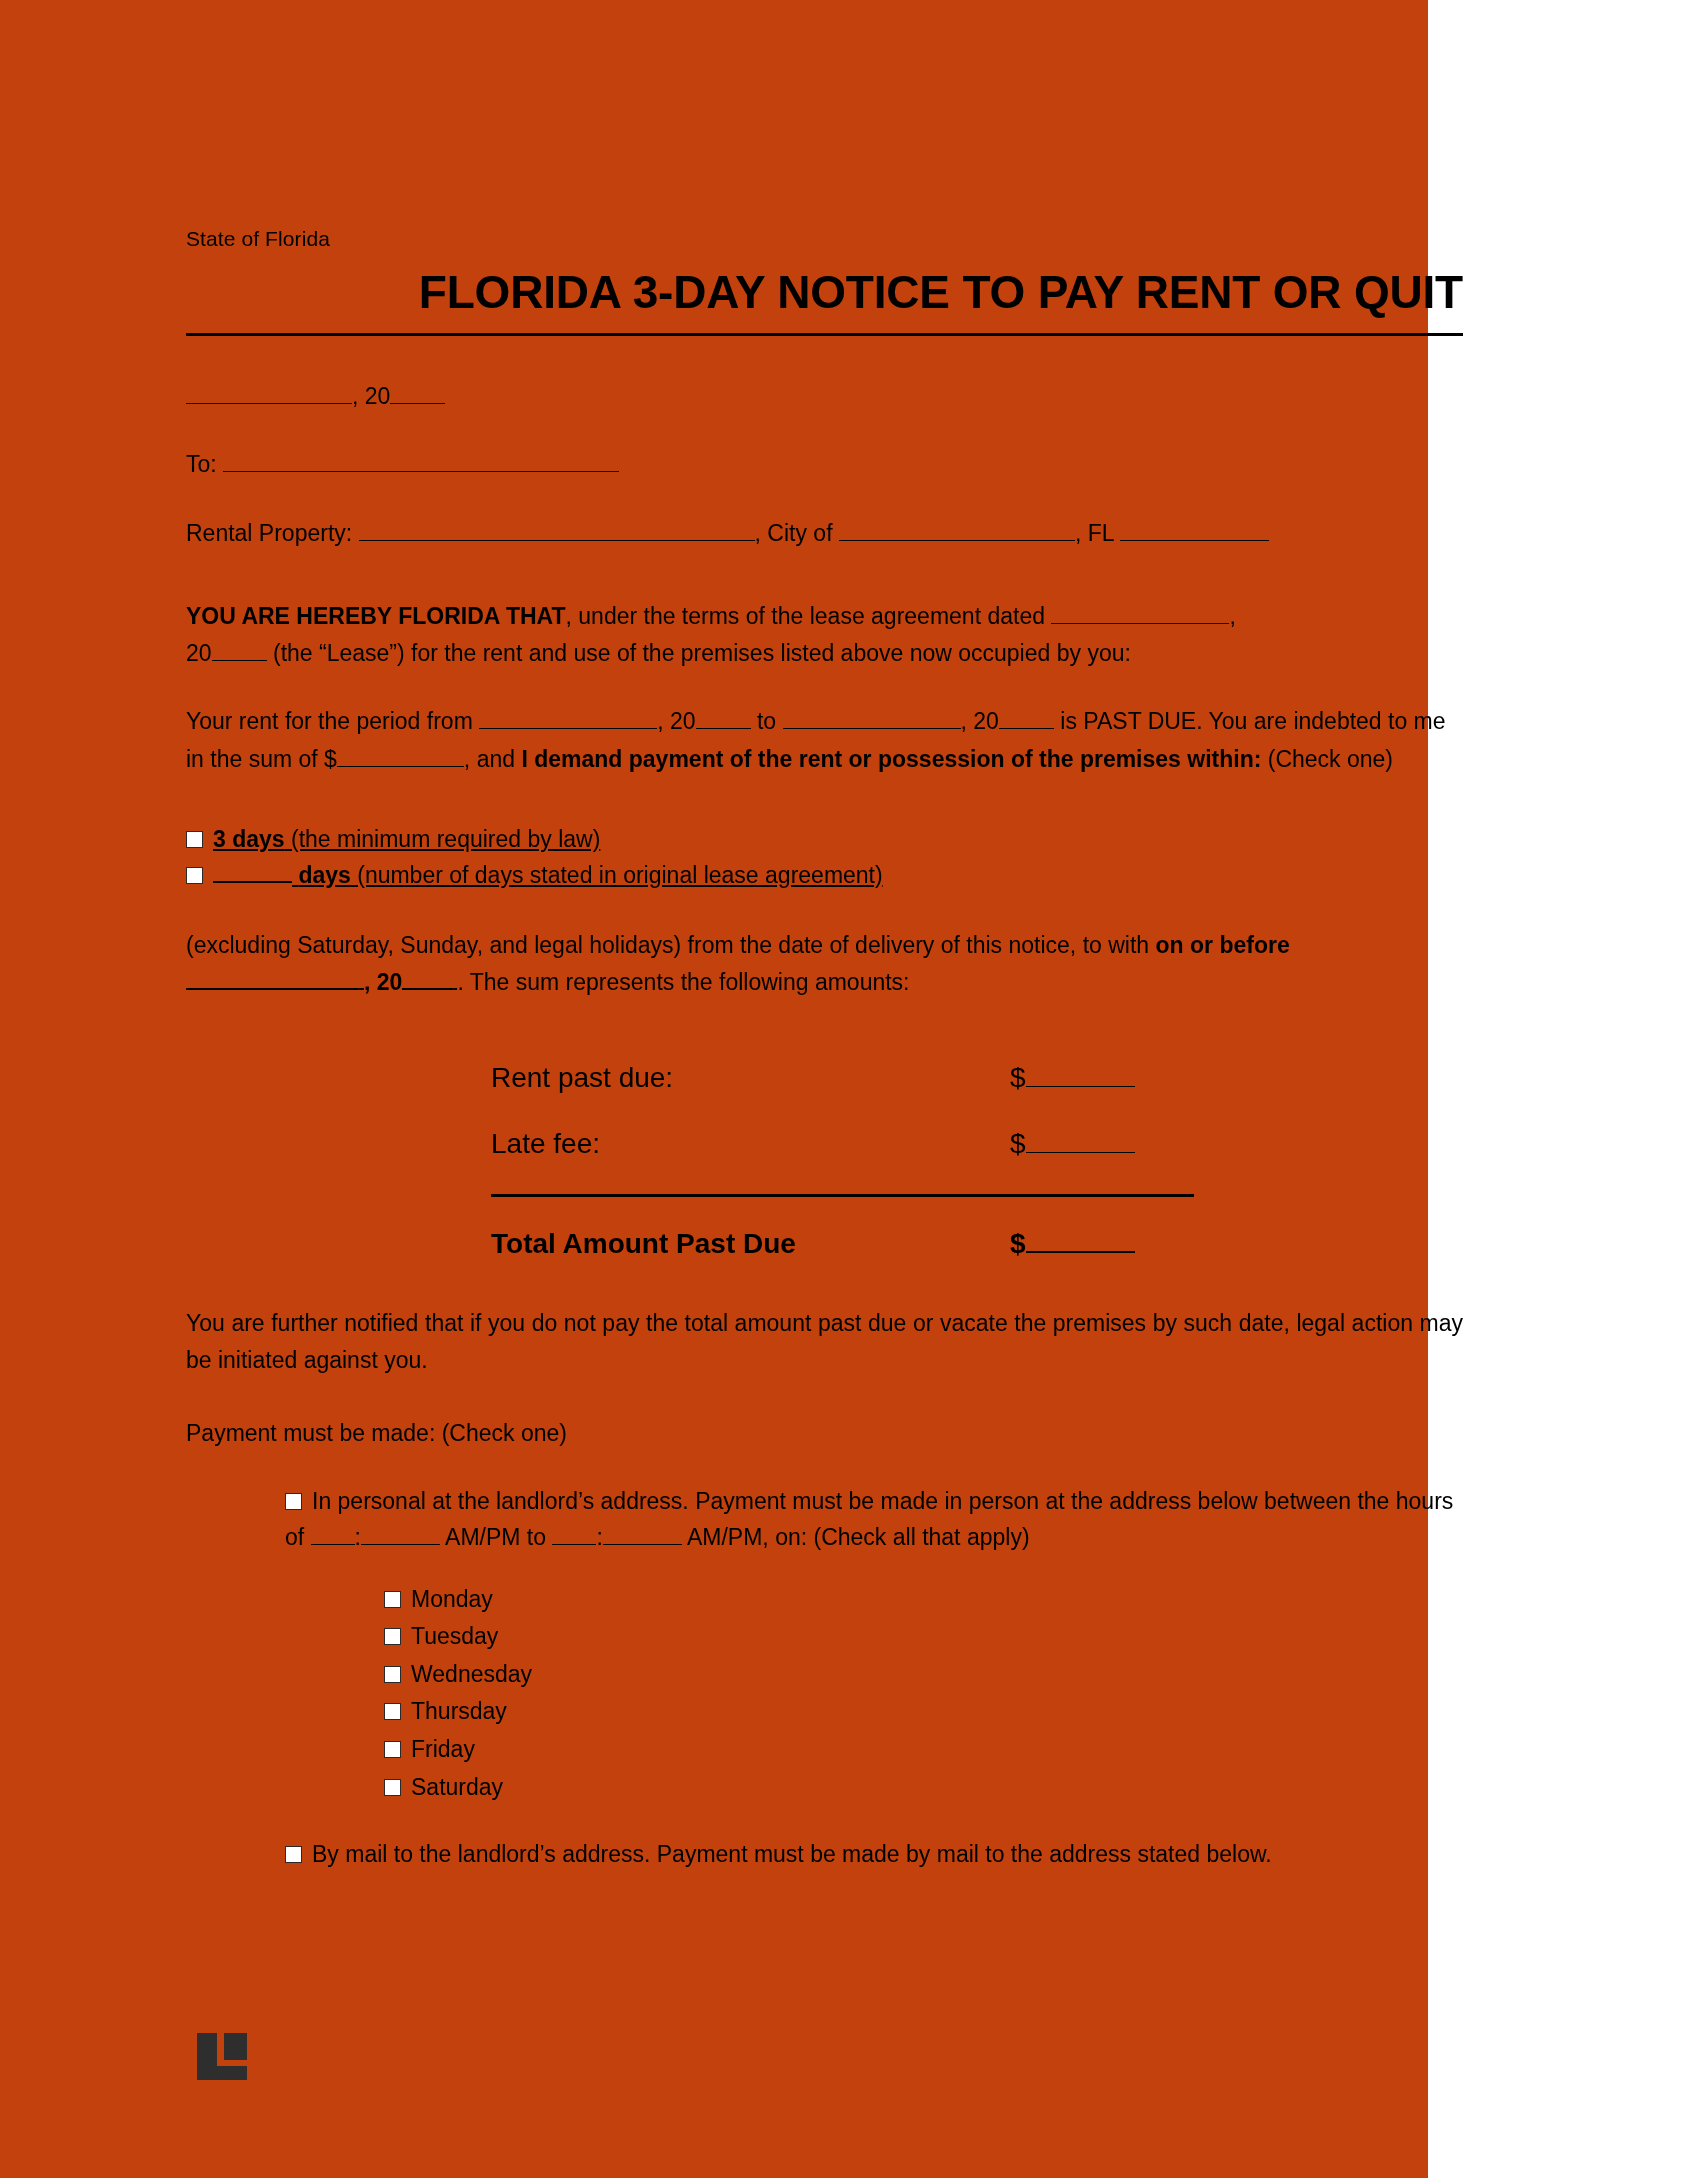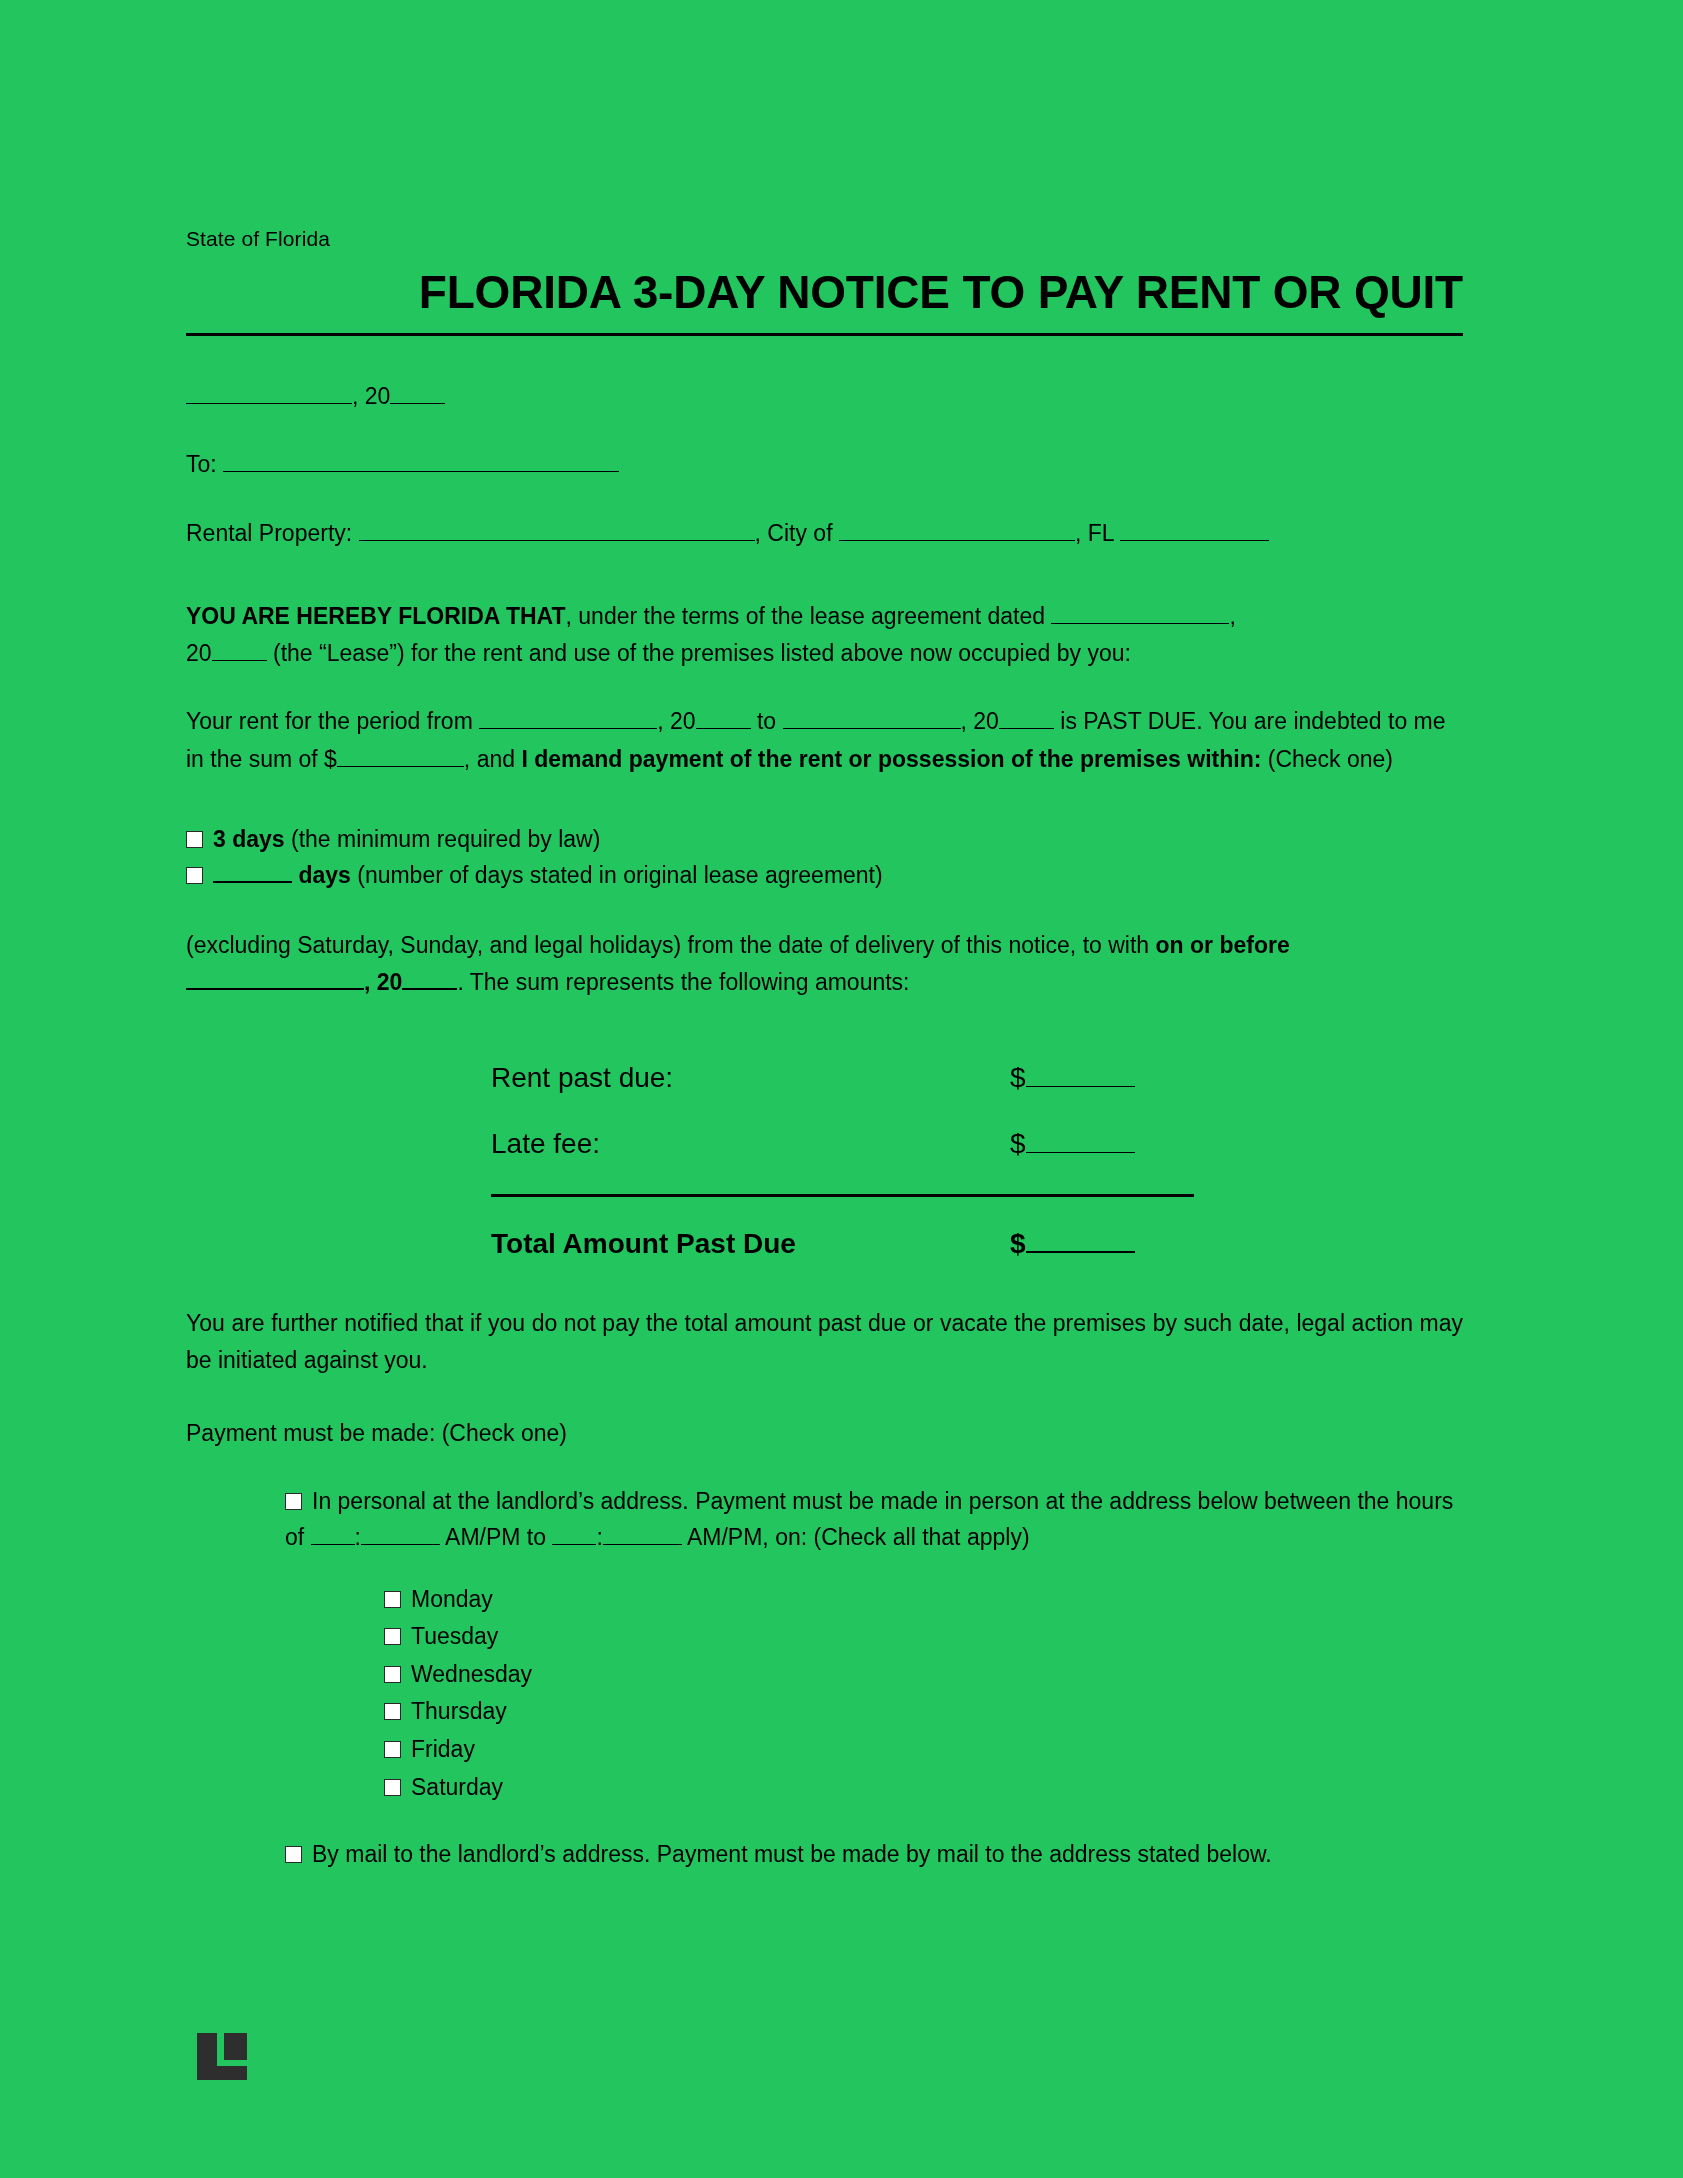--- a/index.html
+++ b/index.html
@@ -11,23 +11,23 @@
     width: 1683px;
     height: 2178px;
     font-family: "Liberation Sans", sans-serif;
     color: #000000;
     position: relative;
     overflow: hidden;
   }
   .page {
     position: absolute;
     left: 0; top: 0;
-    width: 1683px;
+    width: 1428px;
     height: 2178px;
-    background: #22c55e;
+    background: #c2410c;
   }
   .content {
     position: absolute;
     left: 186px;
     top: 226px;
     width: 1277px;
   }
 
   
   .state-line {
@@ -151,21 +151,21 @@
     <div class="blk">
       <span class="b">YOU ARE HEREBY FLORIDA THAT</span><span>, under the terms of the lease agreement dated </span><span class="ul w180"></span><span>,</span>
       <br>
       <span>20</span><span class="ul w56"></span><span> (the “Lease”) for the rent and use of the premises listed above now occupied by you:</span>
     </div>
 
     <div class="blk tight">
       <span>Your rent for the period from </span><span class="ul w180"></span><span>, 20</span><span class="ul w56"></span><span> to </span><span class="ul w180"></span><span>, 20</span><span class="ul w56"></span><span> is PAST DUE. You are indebted to me in the sum of $</span><span class="ul w128"></span><span>, and </span><span class="b">I demand payment of the rent or possession of the premises within:</span><span> (Check one)</span>
     </div>
 
-    <div class="blk tight" style="margin-top:44px;">
+    <div class="blk tight" style="margin-top:44px;text-decoration:underline;">
       <div class="checkline">
         <span class="cb"></span><span class="b">3 days</span><span> (the minimum required by law)</span>
       </div>
       <div class="checkline">
         <span class="cb"></span><span class="ul bold w80"></span>&nbsp;<span class="b">days</span><span> (number of days stated in original lease agreement)</span>
       </div>
     </div>
 
     <div class="blk" style="margin-top:34px; margin-bottom:59px;">
       <span>(excluding Saturday, Sunday, and legal holidays) from the date of delivery of this notice, to with </span><span class="b">on or before</span> <span class="ul bold w180"></span><span class="b">, 20</span><span class="ul bold w56"></span><span>. The sum represents the following amounts:</span>

